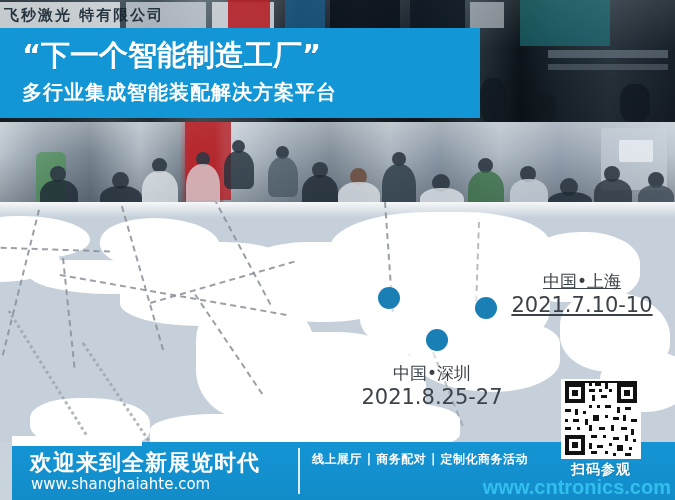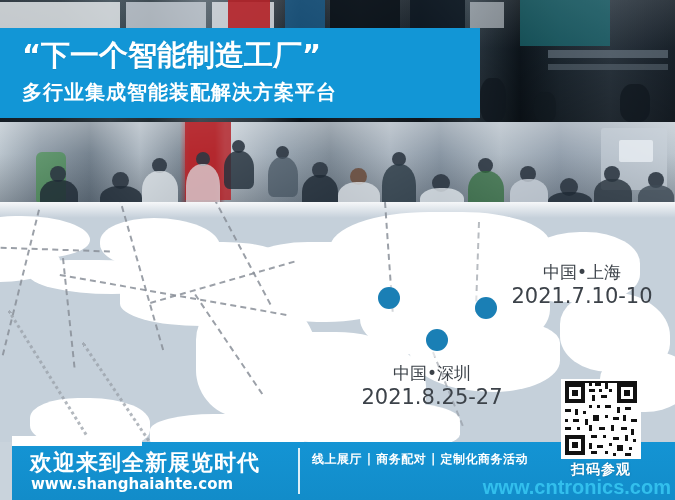--- a/index.html
+++ b/index.html
@@ -273,21 +273,21 @@
     font-weight: bold;
     color: #ffffff;
     letter-spacing: 1px;
     font-family: "DejaVu Sans", sans-serif;
     white-space: nowrap;
   }
   .bb-url {
     position: absolute;
     left: 19px; top: 33px;
     font-size: 15px;
-    font-weight: bold;
+    font-weight: normal;
     color: #ffffff;
     letter-spacing: 0px;
     font-family: "DejaVu Sans", sans-serif;
     white-space: nowrap;
   }
   .bb-divider {
     position: absolute;
     left: 286px; top: 6px;
     width: 2px; height: 46px;
     background: rgba(255,255,255,0.85);
@@ -343,20 +343,21 @@
 </head>
 <body>
 
 <div id="poster">
 
   <div class="photo-top">
     <div class="pt-layer"></div>
     <div class="pt-sign a"></div>
     <div class="pt-sign b"></div>
     <div class="pt-sign c"></div>
+    <div class="pt-sign-text">飞秒激光  特有限公司</div>
     <div class="pt-red"></div>
     <div class="pt-blue-pan"></div>
     <div class="pt-dark-a"></div>
     <div class="pt-dark-b"></div>
     <div class="pt-light-a"></div>
     <div class="pt-teal"></div>
     <div class="pt-stripe"></div>
     <div class="pt-stripe2"></div>
     <div class="pt-figure" style="left:480px;top:78px;width:26px;height:44px;"></div>
     <div class="pt-figure" style="left:620px;top:84px;width:30px;height:38px;"></div>
@@ -441,21 +442,21 @@
     <div class="dotline" style="left:84px;top:140px;width:150px;transform:rotate(56deg);"></div>
     <div class="dashline" style="left:386px;top:0px;width:110px;transform:rotate(86deg);"></div>
     <div class="dashline" style="left:480px;top:20px;width:90px;transform:rotate(92deg);opacity:0.6;"></div>
     <div class="dashline" style="left:430px;top:140px;width:90px;transform:rotate(68deg);opacity:0.55;"></div>
 
     <div class="city-dot" style="left:378px;top:85px;"></div>
     <div class="city-dot" style="left:475px;top:95px;"></div>
     <div class="city-dot" style="left:426px;top:127px;"></div>
   </div>
 
-  <div class="city-label" style="left:502px;top:261px;width:160px;">
+  <div class="city-label" style="left:502px;top:270px;width:160px;text-decoration:underline;">
     <div class="city-name">中国•上海</div>
     <div class="city-date">2021.7.10-10</div>
   </div>
   <div class="city-label" style="left:352px;top:362px;width:160px;">
     <div class="city-name">中国•深圳</div>
     <div class="city-date">2021.8.25-27</div>
   </div>
 
   <div class="qr-wrap">
     <div class="qr-code">

